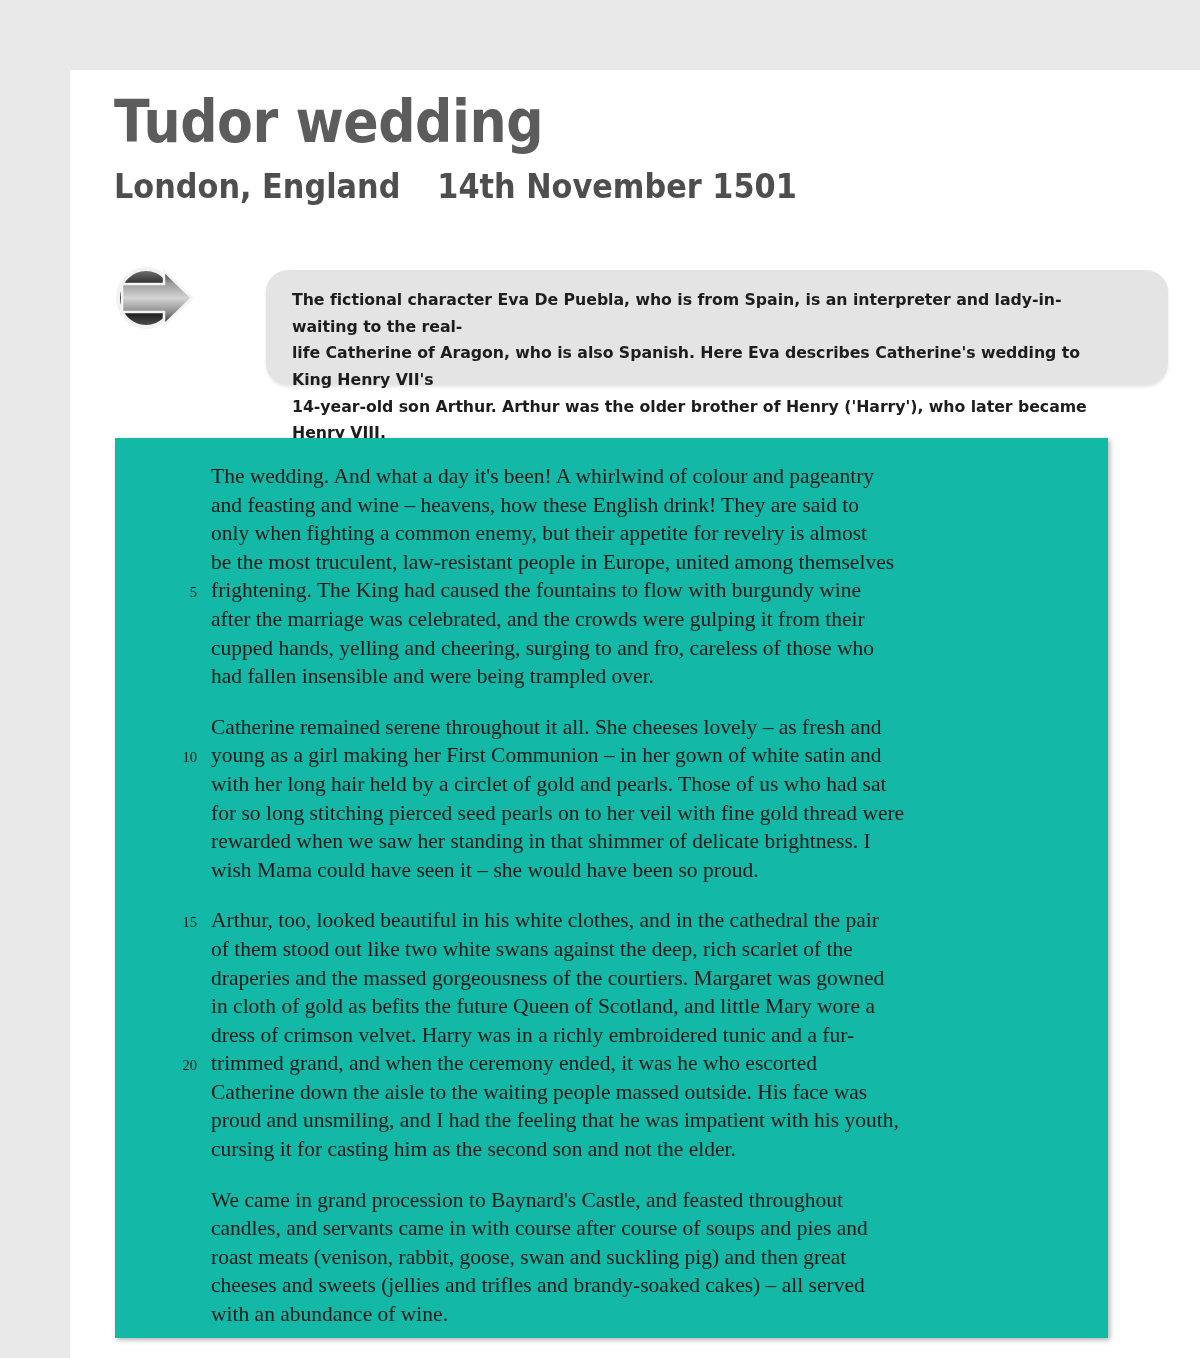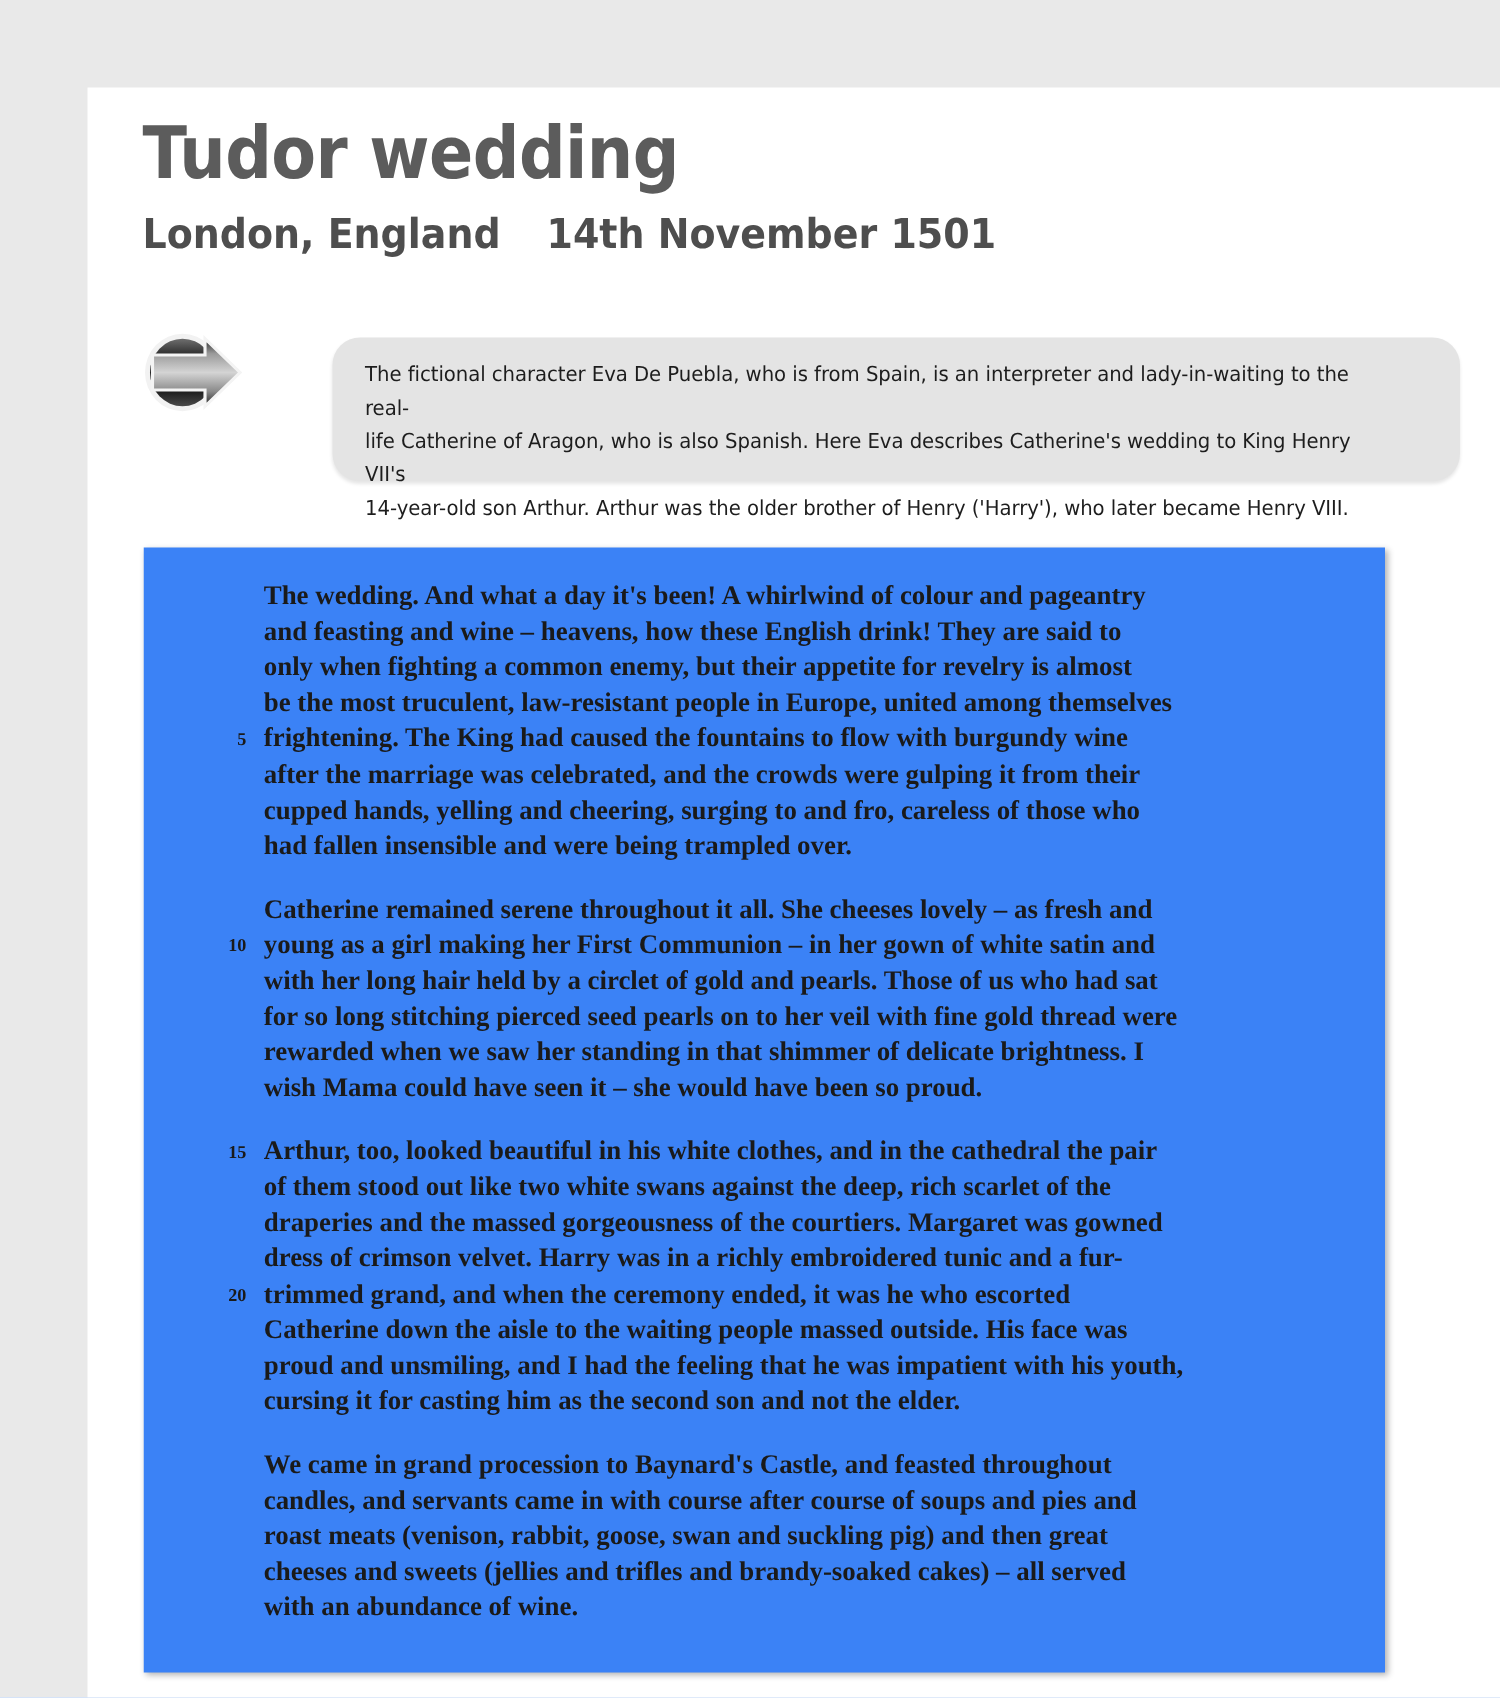--- a/index.html
+++ b/index.html
@@ -66,20 +66,21 @@
   .doc-date {
     margin-left: 40px;
   }
 
   
   .intro-wrap {
     position: relative;
     margin: 52px 0 0 0;
     padding-left: 52px;
     height: 132px;
+    font-weight: bold;
   }
   .intro-box {
     position: absolute;
     left: 196px;
     top: 12px;
     right: 32px;
     height: 115px;
     background: #e4e4e4;
     border-radius: 22px;
     box-shadow: 0 2px 3px rgba(0,0,0,0.10);
@@ -107,26 +108,25 @@
     z-index: 3;
   }
 
   
   .reading-panel {
     position: absolute;
     left: 45px;
     top: 368px;
     width: 993px;
     height: 900px;
-    background: #3b82f6;
+    background: #14b8a6;
     box-shadow: 2px 2px 5px rgba(0,0,0,0.30);
     box-sizing: border-box;
     padding: 24px 0 0 0;
     overflow: hidden;
-    font-weight: bold;
   }
 
   .para {
     position: relative;
     margin: 0 0 22px 0;
     padding: 0 78px 0 96px;
   }
   .para-lines {
     font-family: "Liberation Serif", "DejaVu Serif", serif;
     font-size: 21.5px;
@@ -220,20 +220,21 @@
               <span class="line"><span>for so long stitching pierced seed pearls on to her veil with fine gold thread were</span></span>
               <span class="line"><span>rewarded when we saw her standing in that shimmer of delicate brightness. I</span></span>
               <span class="line"><span>wish Mama could have seen it – she would have been so proud.</span></span>
             </div>
           </div>
           <div class="para">
             <div class="para-lines">
               <span class="line"><span class="lineno">15</span><span>Arthur, too, looked beautiful in his white clothes, and in the cathedral the pair</span></span>
               <span class="line"><span>of them stood out like two white swans against the deep, rich scarlet of the</span></span>
               <span class="line"><span>draperies and the massed gorgeousness of the courtiers. Margaret was gowned</span></span>
+              <span class="line"><span>in cloth of gold as befits the future Queen of Scotland, and little Mary wore a</span></span>
               <span class="line"><span>dress of crimson velvet. Harry was in a richly embroidered tunic and a fur-</span></span>
               <span class="line"><span class="lineno">20</span><span>trimmed grand, and when the ceremony ended, it was he who escorted</span></span>
               <span class="line"><span>Catherine down the aisle to the waiting people massed outside. His face was</span></span>
               <span class="line"><span>proud and unsmiling, and I had the feeling that he was impatient with his youth,</span></span>
               <span class="line"><span>cursing it for casting him as the second son and not the elder.</span></span>
             </div>
           </div>
           <div class="para">
             <div class="para-lines">
               <span class="line"><span>We came in grand procession to Baynard's Castle, and feasted throughout</span></span>

